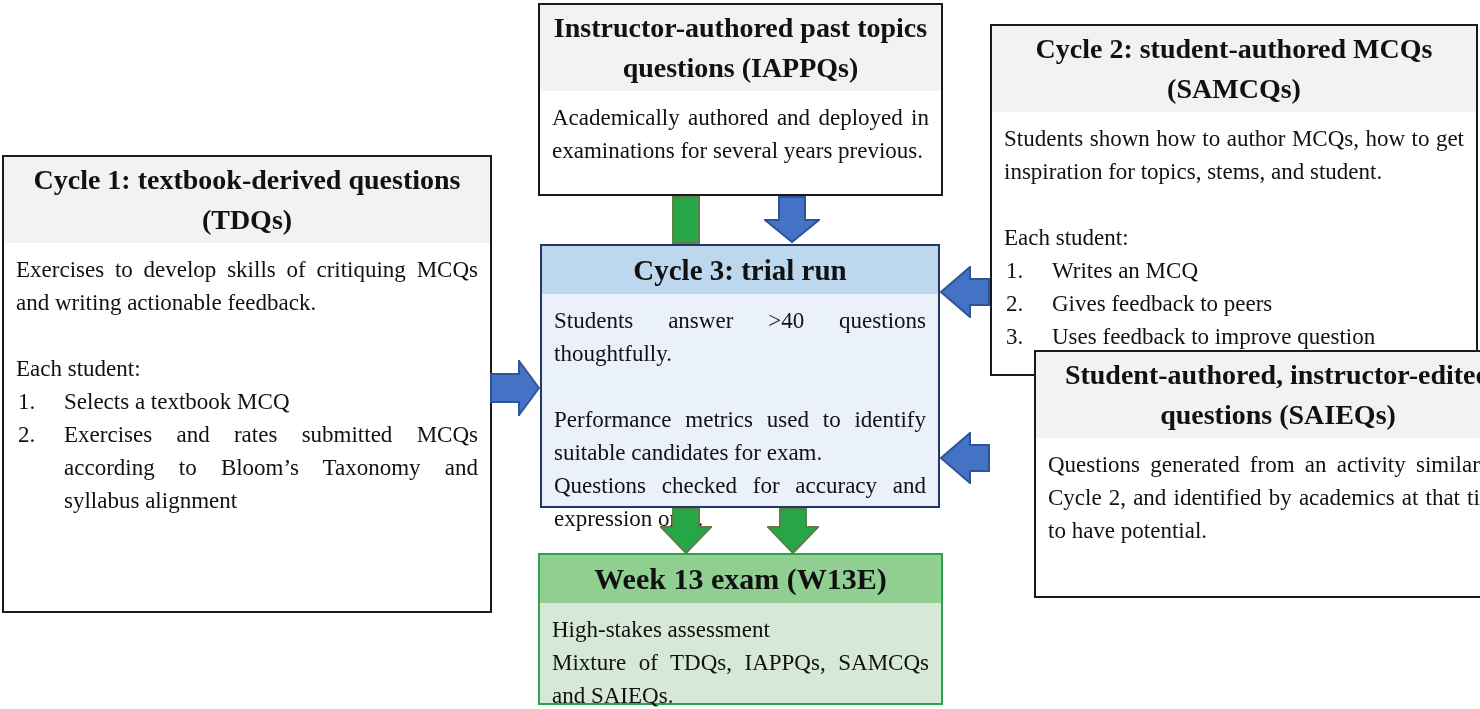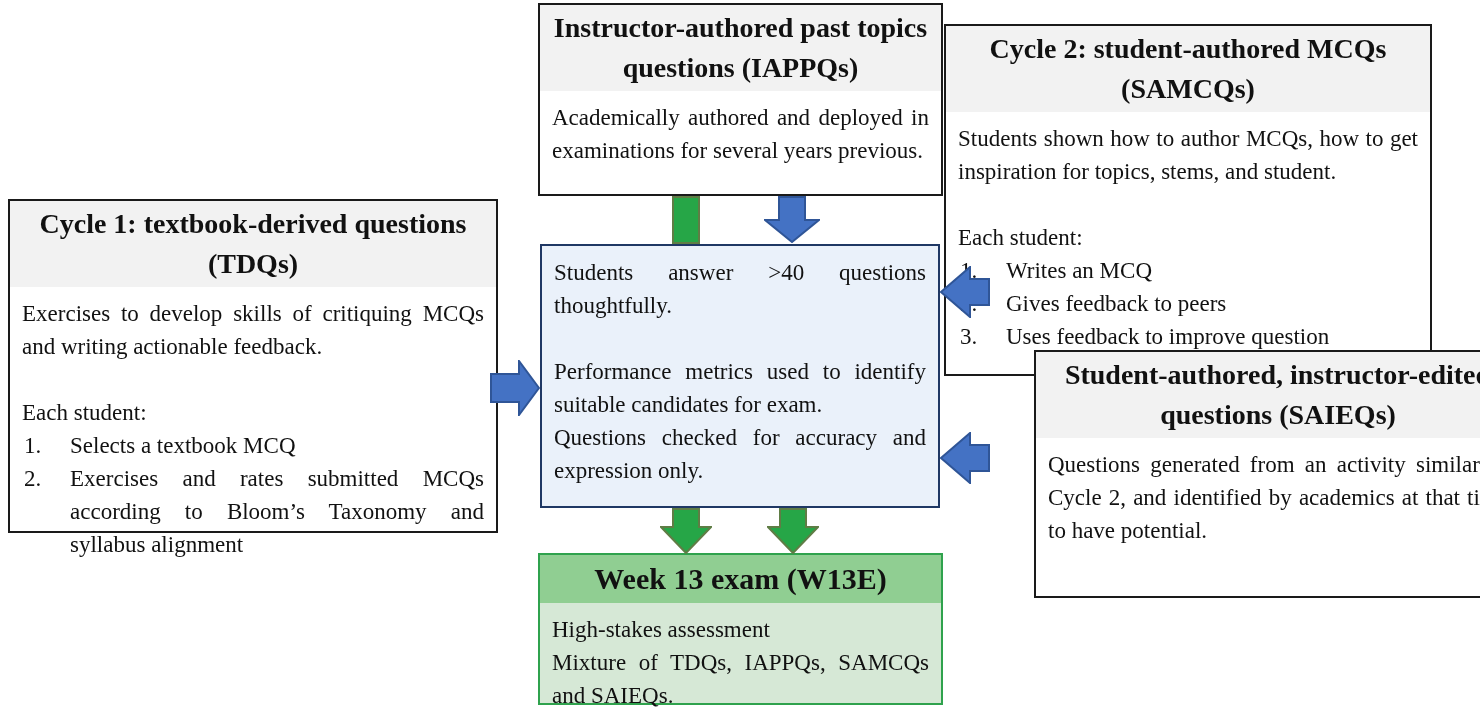--- a/index.html
+++ b/index.html
@@ -46,21 +46,21 @@
   .arrow-blue polygon{fill:var(--blue-arrow-fill);stroke:var(--blue-arrow-stroke);stroke-width:2;}
   .arrow-green polygon{fill:var(--green-arrow-fill);stroke:var(--green-arrow-stroke);stroke-width:2;}
   .green-rect{position:absolute;background:var(--green-arrow-fill);
               border:2px solid var(--green-arrow-stroke);}
 </style>
 </head>
 <body>
 
 <div class="canvas">
 
-  <section class="box" id="box-cycle1" style="left:8px;top:155px;width:490px;height:334px;margin-top:44px;">
+  <section class="box" id="box-cycle1" style="left:2px;top:155px;width:490px;height:458px;">
     <header class="band two-line">
       <h2>Cycle 1: textbook-derived questions (TDQs)</h2>
     </header>
     <div class="body">
       <p class="just">Exercises to develop skills of critiquing MCQs and writing actionable feedback.</p>
       <p class="gap">Each student:</p>
       <ol class="steps">
         <li>Selects a textbook MCQ</li>
         <li>Exercises and rates submitted MCQs according to Bloom’s Taxonomy and syllabus alignment</li>
       </ol>
@@ -69,36 +69,39 @@
 
   <section class="box" id="box-iappq" style="left:538px;top:3px;width:405px;height:193px;">
     <header class="band two-line">
       <h2>Instructor-authored past topics questions (IAPPQs)</h2>
     </header>
     <div class="body">
       <p class="just">Academically authored and deployed in examinations for several years previous.</p>
     </div>
   </section>
 
-  <section class="box" id="box-cycle2" style="left:944px;top:24px;width:488px;height:352px;">
+  <section class="box" id="box-cycle2" style="left:990px;top:24px;width:488px;height:352px;">
     <header class="band two-line">
       <h2>Cycle 2: student-authored MCQs (SAMCQs)</h2>
     </header>
     <div class="body">
       <p class="just">Students shown how to author MCQs, how to get inspiration for topics, stems, and student.</p>
       <p class="gap">Each student:</p>
       <ol class="steps">
         <li>Writes an MCQ</li>
         <li>Gives feedback to peers</li>
         <li>Uses feedback to improve question</li>
       </ol>
     </div>
   </section>
 
   <section class="box" id="box-cycle3" style="left:540px;top:244px;width:400px;height:264px;">
+    <header class="band one-line">
+      <h2>Cycle 3: trial run</h2>
+    </header>
     <div class="body">
       <p class="just">Students answer &gt;40 questions thoughtfully.</p>
       <p class="gap just">Performance metrics used to identify suitable candidates for exam.</p>
       <p class="just">Questions checked for accuracy and expression only.</p>
     </div>
   </section>
 
   <section class="box" id="box-saieq" style="left:1034px;top:350px;width:488px;height:248px;">
     <header class="band two-line">
       <h2>Student-authored, instructor-edited questions (SAIEQs)</h2>

